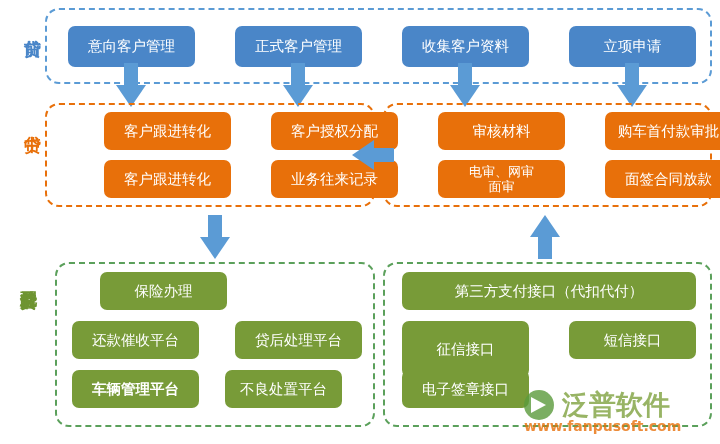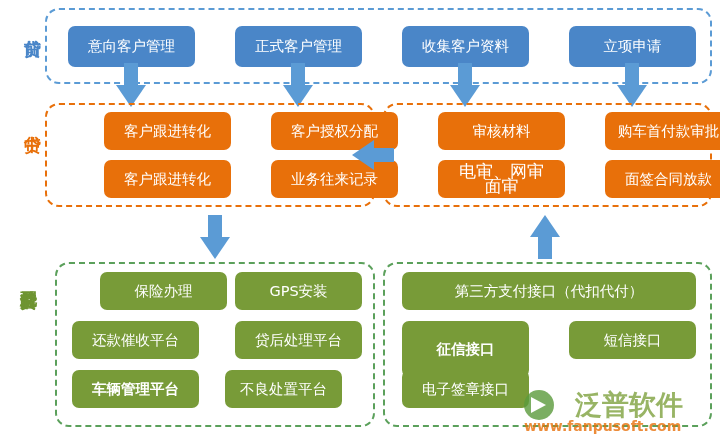--- a/index.html
+++ b/index.html
@@ -49,21 +49,21 @@
     border-radius: 7px;
     font-size: 14.5px;
     line-height: 17px;
     font-weight: normal;
     white-space: pre-line;
     padding: 16px 4px;
   }
   .n-blue   { background: #4A86C8; }
   .n-orange { background: #E8700A; margin-left: 36px; }
   .n-green  { background: #789B38; }
-  .node.small { font-size: 17px; line-height: 15px; }
+  .node.small { font-size: 13px; line-height: 15px; }
 
   
   .arrow { position: absolute; }
   .arrow-down, .arrow-up {
     width: 30px; height: 44px;
   }
   .arrow-down .shaft {
     position:absolute; left: 8px; top: 0; width: 14px; height: 24px; background:#5B9BD5;
   }
   .arrow-down .head {
@@ -96,21 +96,21 @@
   }
 
   
   #watermark {
     position: absolute;
     right: 6px; bottom: 2px;
     width: 190px; height: 52px;
     opacity: 0.80;
     pointer-events: none;
   }
-  #watermark .wm-row { display: flex; align-items: center; gap: 21px; }
+  #watermark .wm-row { display: flex; align-items: center; gap: 8px; }
   #watermark .wm-mark {
     width: 30px; height: 30px; border-radius: 50%;
     background: #5B9B3C; position: relative; flex: none;
   }
   #watermark .wm-mark::after {
     content: "";
     position: absolute; left: 7px; top: 7px;
     width: 0; height: 0;
     border-top: 8px solid transparent;
     border-bottom: 8px solid transparent;
@@ -183,28 +183,27 @@
     </div>
   <div class="arrow arrow-up" style="left:530px; top:215px;">
       <div class="shaft"></div>
       <div class="head"></div>
     </div>
 
   <div class="group g-green" style="left:55px; top:262px; width:320px; height:165px;"></div>
   <div class="group g-green" style="left:383px; top:262px; width:329px; height:165px;"></div>
 
   <div class="node n-green" style="left:72px; top:272px; width:127px; height:38px;margin-left:28px;">保险办理</div>
-  <div class="node n-green" style="left:235px; top:272px; width:127px; height:38px;">GPS安装</div>
   <div class="node n-green" style="left:72px; top:321px; width:127px; height:38px;">还款催收平台</div>
   <div class="node n-green" style="left:235px; top:321px; width:127px; height:38px;">贷后处理平台</div>
   <div class="node n-green" style="left:72px; top:370px; width:127px; height:38px;font-weight:bold;">车辆管理平台</div>
   <div class="node n-green" style="left:225px; top:370px; width:117px; height:38px;">不良处置平台</div>
 
   <div class="node n-green" style="left:402px; top:272px; width:294px; height:38px;">第三方支付接口（代扣代付）</div>
-  <div class="node n-green" style="left:402px; top:321px; width:127px; height:56px;font-weight:bold;">征信接口</div>
+  <div class="node n-green" style="left:402px; top:321px; width:127px; height:56px;">征信接口</div>
   <div class="node n-green" style="left:569px; top:321px; width:127px; height:38px;">短信接口</div>
   <div class="node n-green" style="left:402px; top:370px; width:127px; height:38px;">电子签章接口</div>
 
   <div id="watermark">
     <div class="wm-row">
       <div class="wm-mark"></div>
       <div class="wm-name">泛普软件</div>
     </div>
     <div class="wm-url">www.fanpusoft.com</div>
   </div>

